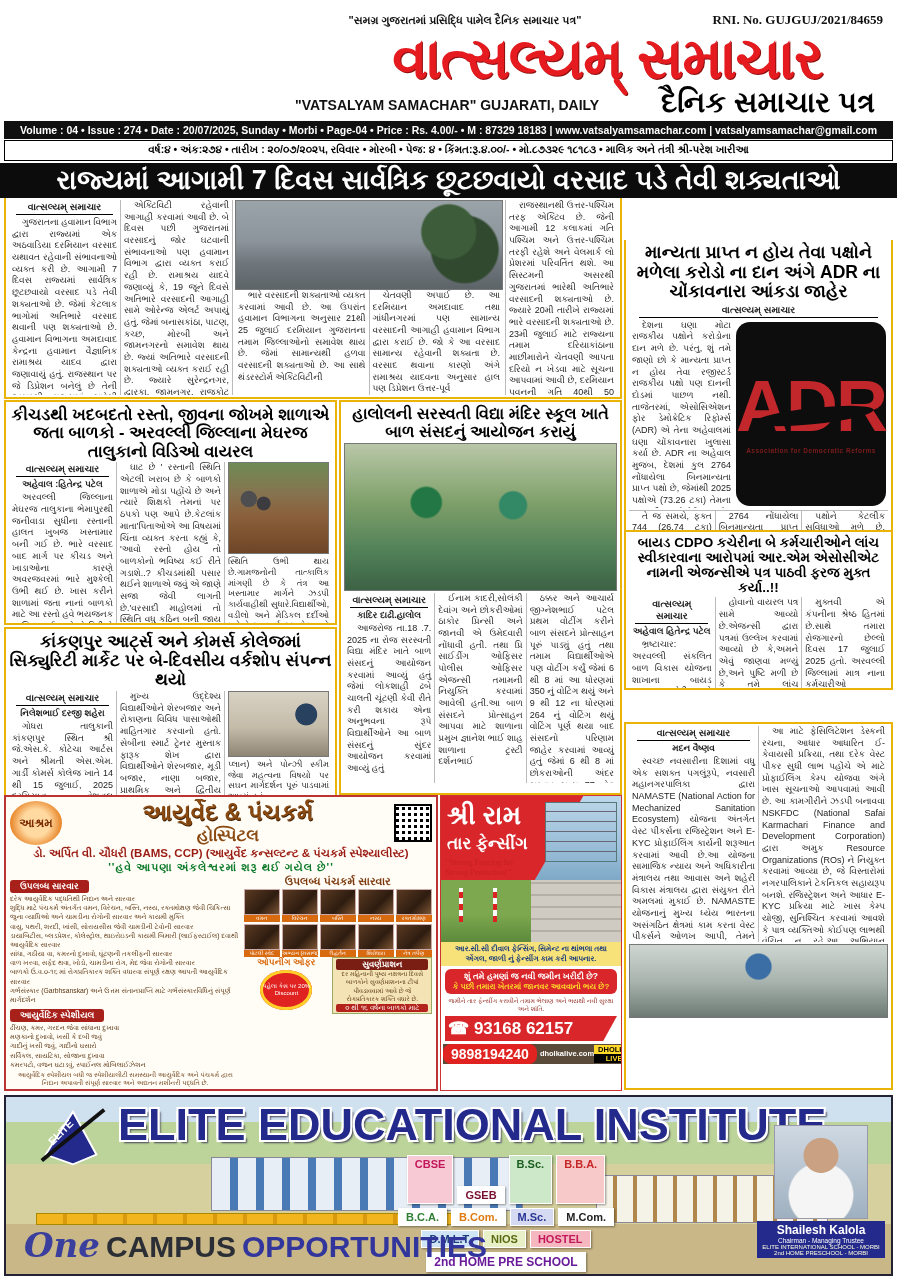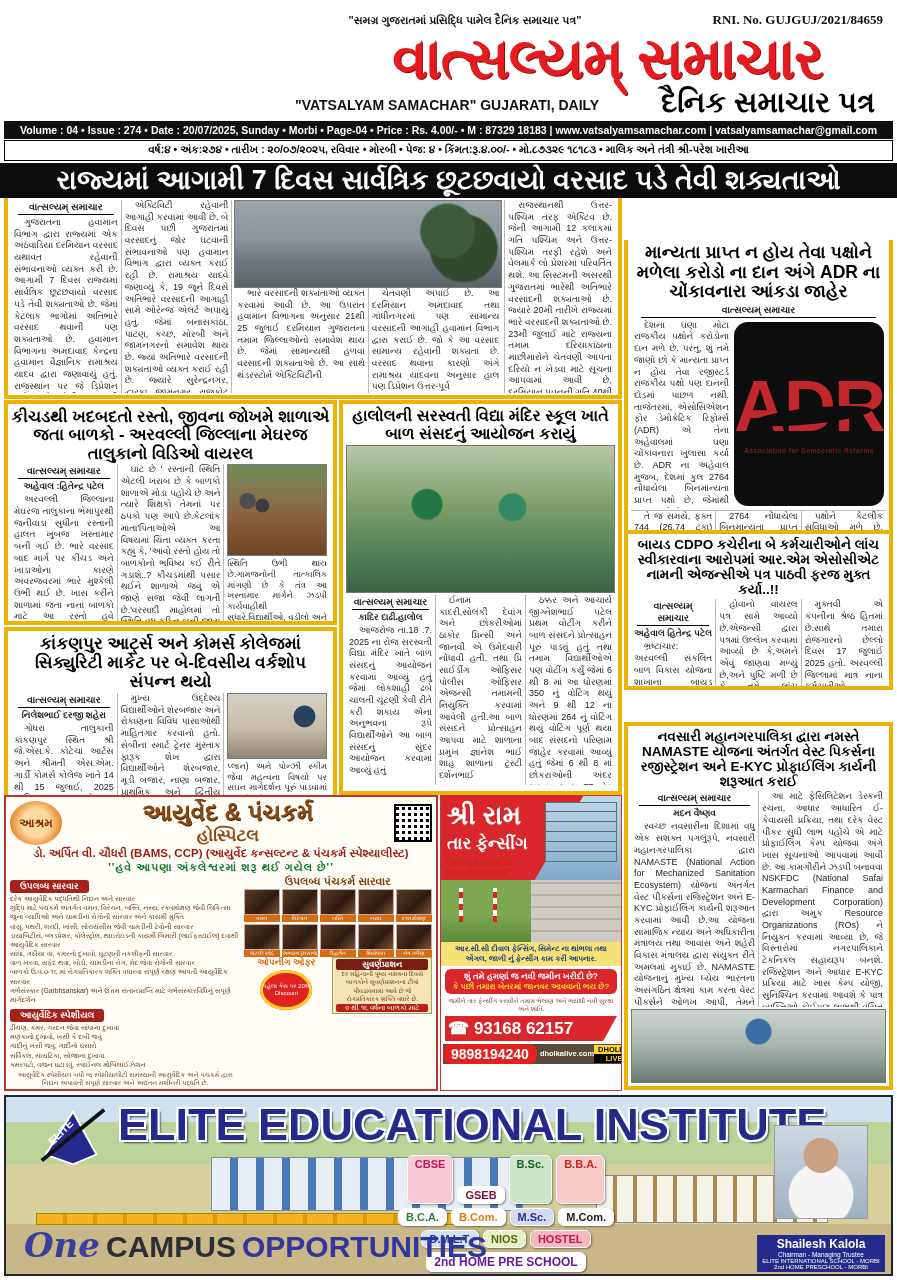--- a/index.html
+++ b/index.html
@@ -16,21 +16,21 @@
   .mh-sub-gu{position:absolute;right:22px;top:86px;font-size:29px;font-weight:900;color:#000;}
   .mh-bar-en{position:absolute;left:4px;right:4px;top:121px;height:18px;background:#101010;color:#fff;
              font-size:10.5px;font-weight:bold;text-align:center;line-height:18px;white-space:nowrap;overflow:hidden;}
   .mh-bar-gu{position:absolute;left:4px;right:4px;top:140px;height:19px;background:#fff;color:#000;
              border:1.5px solid #000;font-size:10.5px;font-weight:bold;text-align:center;line-height:17px;
              white-space:nowrap;overflow:hidden;}
   
   .leadbar{position:absolute;left:0;top:163px;width:897px;height:35px;background:#0c0c0c;color:#fff;
            font-size:27px;font-weight:900;text-align:center;line-height:35px;white-space:nowrap;overflow:hidden;}
   
-  .art{position:absolute;background:#fff;border:4px solid #eab308;box-sizing:border-box;overflow:hidden;padding:2px 3px;}
+  .art{position:absolute;background:#fff;border:2px solid #eab308;box-sizing:border-box;overflow:hidden;padding:2px 3px;}
   .hl{font-weight:900;color:#000;line-height:1.12;text-align:center;margin:1px 0 2px 0;}
   .byline{width:92%;margin:1px auto 2px auto;text-align:center;font-size:9.5px;font-weight:bold;
           border-bottom:1.5px solid #000;padding-bottom:1px;color:#222;}
   .reporter{text-align:center;font-size:9px;font-weight:bold;color:#222;margin-bottom:2px;}
   .bt{font-size:9px;line-height:1.3;text-align:justify;color:#1c1c1c;margin:0;
       text-indent:10px;word-break:break-word;}
   .cols{display:flex;height:100%;}
   .tcol{flex:1;padding:0 3px;border-left:1px solid #bbb;overflow:hidden;}
   .tcol:first-child{border-left:none;}
   .photo{border:1px solid #777;box-sizing:border-box;}
@@ -163,38 +163,38 @@
   .el-b2{left:590px;top:78px;width:230px;height:46px;background:
      repeating-linear-gradient(90deg,#f5f2e8 0 16px,#b0894a 16px 20px);}
   .el-bus{position:absolute;left:30px;top:116px;width:420px;height:10px;
      background:repeating-linear-gradient(90deg,#f2b51e 0 26px,#d99a10 26px 30px);border:1px solid #a80;}
   .el-logo{position:absolute;left:28px;top:6px;width:78px;height:70px;}
   .el-logo svg{width:100%;height:100%;}
   .el-title{position:absolute;left:112px;top:2px;width:770px;font-size:45px;font-weight:900;color:#232a8c;
             letter-spacing:0px;white-space:nowrap;
             text-shadow:-2px -2px 0 #fff,2px -2px 0 #fff,-2px 2px 0 #fff,2px 2px 0 #fff,3px 3px 2px #445;}
   .badges{position:absolute;left:380px;top:58px;width:240px;display:flex;flex-wrap:wrap;gap:4px;justify-content:center;}
-  .badge{font-size:11px;font-weight:900;padding:2px 7px;border-radius:6px;border:1px solid #fff;box-shadow:1px 1px 2px #0006;}
+  .badge{font-size:11px;font-weight:900;padding:2px 7px;border-radius:0;border:1px solid #fff;box-shadow:1px 1px 2px #0006;}
   .b-cbse{background:#f7c9d4;color:#c2185b;} .b-gseb{background:#fff;color:#7a1030;margin-top:31px;}
   .b-bsc{background:#cde8c9;color:#1b5e20;} .b-bba{background:#f7c9c9;color:#c62828;}
   .b-bca{background:#fff;color:#2e7d32;}  .b-bcom{background:#fff;color:#e07b10;}
   .b-msc{background:#d5d9f2;color:#283593;} .b-mcom{background:#fff;color:#222;}
   .b-dmlt{background:#cfe4f5;color:#1a3b7c;} .b-nios{background:#e8f0c8;color:#5a6a10;}
   .b-hostel{background:#f5b8c0;color:#c2185b;}
   .b-pre{background:#fff;color:#6a1b9a;font-size:12px;}
   .el-script{font-family:"DejaVu Serif",serif;font-style:italic;color:#3a3e9c;font-weight:bold;}
   .el-tag{position:absolute;left:18px;top:128px;font-size:30px;color:#2b2f35;font-weight:900;display:flex;align-items:baseline;gap:6px;}
   .el-tag .el-script{font-size:34px;}
   .el-caps2{color:#31359c;}
   .el-person{position:absolute;right:6px;top:28px;width:128px;text-align:center;}
   .el-face{margin:0 auto;width:92px;height:92px;background:
      radial-gradient(circle at 50% 32%, #caa183 0 22%, transparent 23%),
      radial-gradient(circle at 50% 75%, #f5f5f5 0 38%, transparent 40%),
      linear-gradient(180deg,#cfd8e2,#9fb0c0);border:1px solid #99a;}
-  .el-name{background:#232a8c;color:#fff;margin-top:16px;padding:2px 2px;}
+  .el-name{background:#232a8c;color:#fff;margin-top:2px;padding:2px 2px;}
   .el-n1{font-size:12px;font-weight:900;}
   .el-n2{font-size:6.5px;} .el-n3{font-size:6px;color:#ffd;}
 </style>
 </head>
 <body>
 
 <div class="page">
 
   <header class="masthead">
     <div class="mh-tagline">"સમગ્ર ગુજરાતમાં પ્રસિદ્ધિ પામેલ દૈનિક સમાચાર પત્ર"</div>
@@ -325,21 +325,20 @@
         <p class="bt">મુખ્ય ઉદ્દેશ્ય વિદ્યાર્થીઓને શેરબજાર અને રોકાણના વિવિધ પાસાઓથી માહિતગાર કરવાનો હતો. સેબીના સ્માર્ટ ટ્રેનર મુસ્તાક ફારૂક શેખ દ્વારા વિદ્યાર્થીઓને શેરબજાર, મૂડી બજાર, નાણા બજાર, પ્રાથમિક અને દ્વિતીય બજાર, મ્યુચ્યુઅલ ફંડ, રોકાણના વિવિધ વિકલ્પો, ડિમેટ એકાઉન્ટ, બ્લુ ચીપ કંપનીઓ, બી ગ્રુપ કંપનીઓ, ઈક્વિટી શેર, પ્રેફરન્સ શેર, SIP (સિસ્ટમેટિક ઈન્વેસ્ટમેન્ટ</p>
       </div>
       <div class="tcol">
         <div class="photo ph-class"></div>
         <p class="caption">પ્લાન) અને પોન્ઝી સ્કીમ જેવા મહત્વના વિષયો પર સઘન માર્ગદર્શન પૂરું પાડવામાં આવ્યું હતું.</p>
       </div>
     </div>
   </section>
 
   <section class="art nama">
-    <h2 class="hl">નવસારી મહાનગરપાલિકા દ્વારા નમસ્તે NAMASTE યોજના અંતર્ગત વેસ્ટ પિકર્સના રજીસ્ટ્રેશન અને E-KYC પ્રોફાઈલિંગ કાર્યની શરૂઆત કરાઈ</h2>
     <div class="nama-cols">
       <div class="tcol">
         <div class="byline">વાત્સલ્યમ્ સમાચાર</div>
         <div class="reporter">મદન વૈષ્ણવ</div>
         <p class="bt">સ્વચ્છ નવસારીના દિશામાં વધુ એક સશક્ત પગલુંરૂપે, નવસારી મહાનગરપાલિકા દ્વારા NAMASTE (National Action for Mechanized Sanitation Ecosystem) યોજના અંતર્ગત વેસ્ટ પીકર્સના રજિસ્ટ્રેશન અને E-KYC પ્રોફાઈલિંગ કાર્યની શરૂઆત કરવામાં આવી છે.આ યોજના સામાજિક ન્યાય અને અધિકારીતા મંત્રાલય તથા આવાસ અને શહેરી વિકાસ મંત્રાલય દ્વારા સંયુક્ત રીતે અમલમાં મુકાઈ છે. NAMASTE યોજનાનું મુખ્ય ધ્યેય ભારતના અસંગઠિત ક્ષેત્રમાં કામ કરતા વેસ્ટ પીકર્સને ઓળખ આપી, તેમને આયુષ્માન ભારત PM-JAY, સામાજિક સુરક્ષા યોજના તથા સરકારી સશક્તિકરણ યોજનાઓ સાથે જોડવાનો છે.કેન્દ્રીય સરકારના તારીખ 18/03/2025, 03/05/2025 અને 12/06/2025 ના પત્રો મુજબ તમામ મહાનગરપાલિકાઓ તથા નગરપાલિકાઓને સૂચના આપવામાં આવી છે કે તેઓ પોતાના શહેરમાં કાર્યરત તમામ વેસ્ટ પીકર્સનો સર્વે હાથ ધરી https://namastewastepickers.in/ પોર્ટલ પર રજિસ્ટ્રેશન અને પ્રોફાઈલિંગ કાર્ય પૂર્ણ કરે.</p>
       </div>
       <div class="tcol">
         <p class="bt">આ માટે ફેસિલિટેશન ડેસ્કની રચના, આધાર આધારિત ઈ-કેવાયસી પ્રક્રિયા, તથા દરેક વેસ્ટ પીકર સુધી લાભ પહોંચે એ માટે પ્રોફાઈલિંગ કેમ્પ યોજવા અંગે ખાસ સૂચનાઓ આપવામાં આવી છે. આ કામગીરીને ઝડપી બનાવવા NSKFDC (National Safai Karmachari Finance and Development Corporation) દ્વારા અમુક Resource Organizations (ROs) ને નિયુક્ત કરવામાં આવ્યા છે, જે વિસ્તારોમાં નગરપાલિકાને ટેકનિકલ સહાયરૂપ બનશે. રજિસ્ટ્રેશન અને આધાર E-KYC પ્રક્રિયા માટે ખાસ કેમ્પ યોજી, સુનિશ્ચિત કરવામાં આવશે કે પાત્ર વ્યક્તિઓ કોઈપણ લાભથી વંચિત ન રહે.આ અભિયાન નવસારીના સફાઈ યોદ્ધાઓના જીવનમાં નવી ઉજાસ લાવવાનો પ્રયાસ છે - જ્યાં તેમને સુયોગ્ય માન, સુરક્ષા અને સરકારી યોજના લક્ષી નક્કર સહાય મળે તે દિશામાં મહાનગરપાલિકા કાર્યરત છે.</p>
       </div>
     </div>

